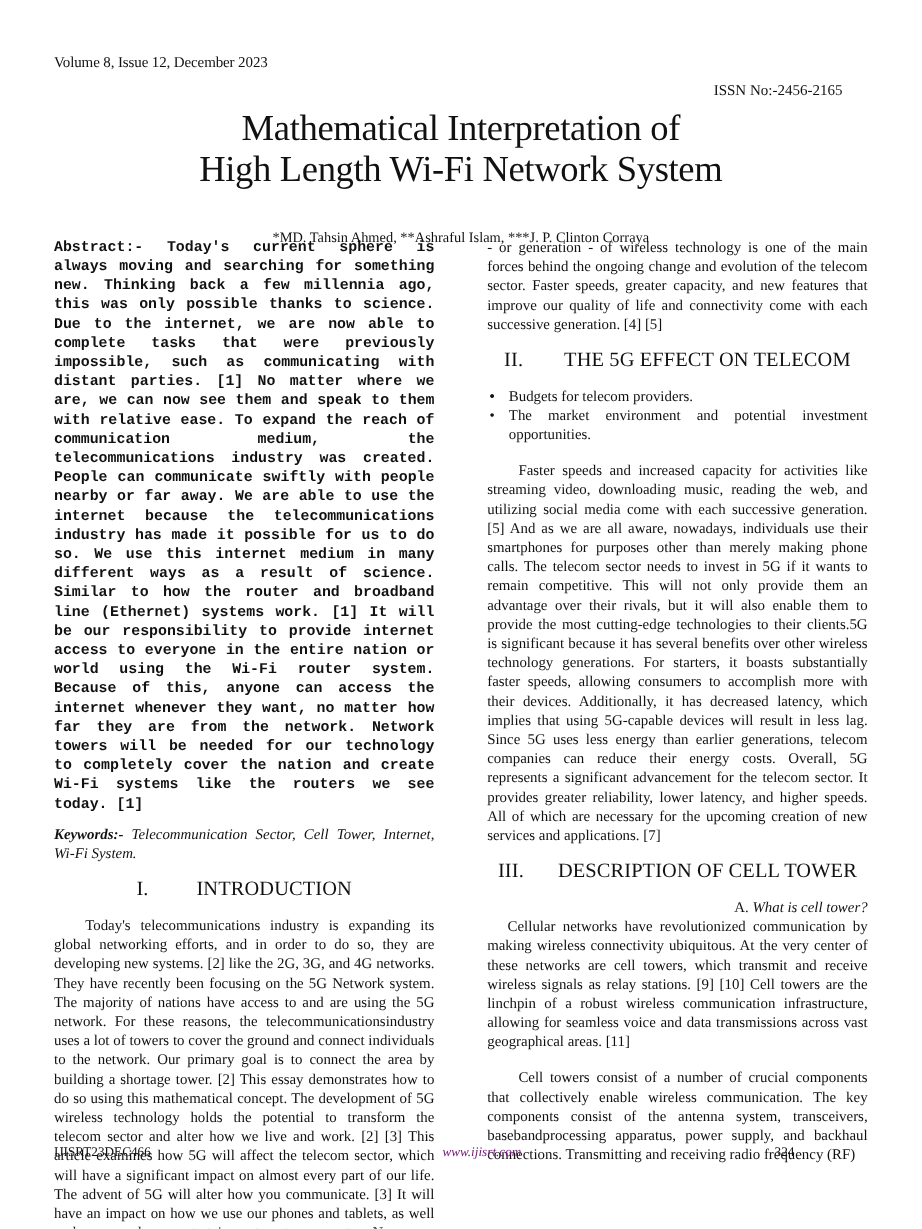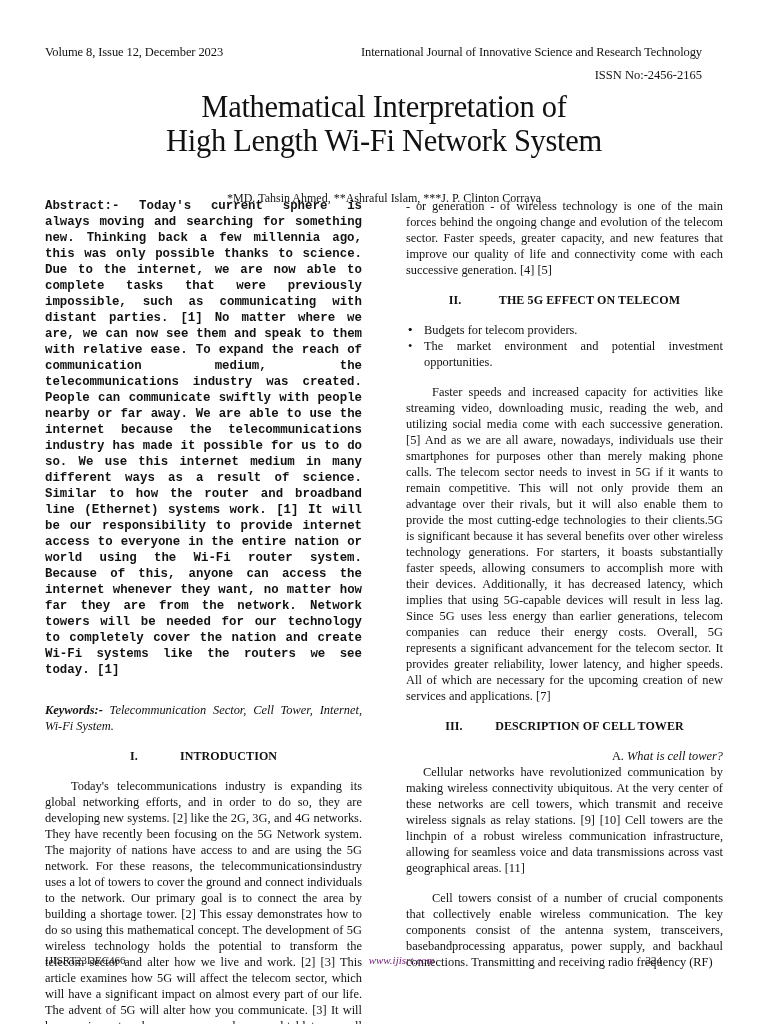--- a/index.html
+++ b/index.html
@@ -58,26 +58,26 @@
       top: 198px;
       font-size: 12.4px;
       line-height: 16px;
       text-align: justify;
     }
     .col-left { left: 45px; width: 317px; }
     .col-right { left: 406px; width: 317px; }
     p { margin: 0; }
     .abstract { font-weight: bold; font-family: Liberation Mono, monospace; }
     .indent { text-indent: 26px; }
-    .keywords { margin-top: 24px; font-style: italic; }
+    .keywords { margin-top: 9px; font-style: italic; }
     .keywords b { font-style: italic; }
     .sec-head {
-      font-weight: bold;
+      font-weight: normal;
       text-align: center;
-      font-size: 12px;
+      font-size: 17px;
       margin: 14px 0 14px 0;
       letter-spacing: 0.1px;
     }
     .sec-head .num { display: inline-block; width: 50px; text-align: left; }
     .bullets {
       list-style: none;
       margin: 0 0 14px 0;
       padding: 0;
     }
     .bullets li {
@@ -105,21 +105,20 @@
       align-items: baseline;
     }
     .footer .site { color: #701a75; margin-left: 32px; font-style: italic; }
     .footer .page-num { margin-right: 40px; }
   </style>
 </head>
 <body>
 
 <div class="running-head">
   <span>Volume 8, Issue 12, December 2023</span>
-  <span>International Journal of Innovative Science and Research Technology</span>
 </div>
 <div class="issn">ISSN No:-2456-2165</div>
 
 <h1 class="title">
   <span>Mathematical Interpretation of</span>
   <span>High Length Wi-Fi Network System</span>
 </h1>
 <div class="authors">*MD. Tahsin Ahmed, **Ashraful Islam, ***J. P. Clinton Corraya</div>
 
 <div class="col col-left">

